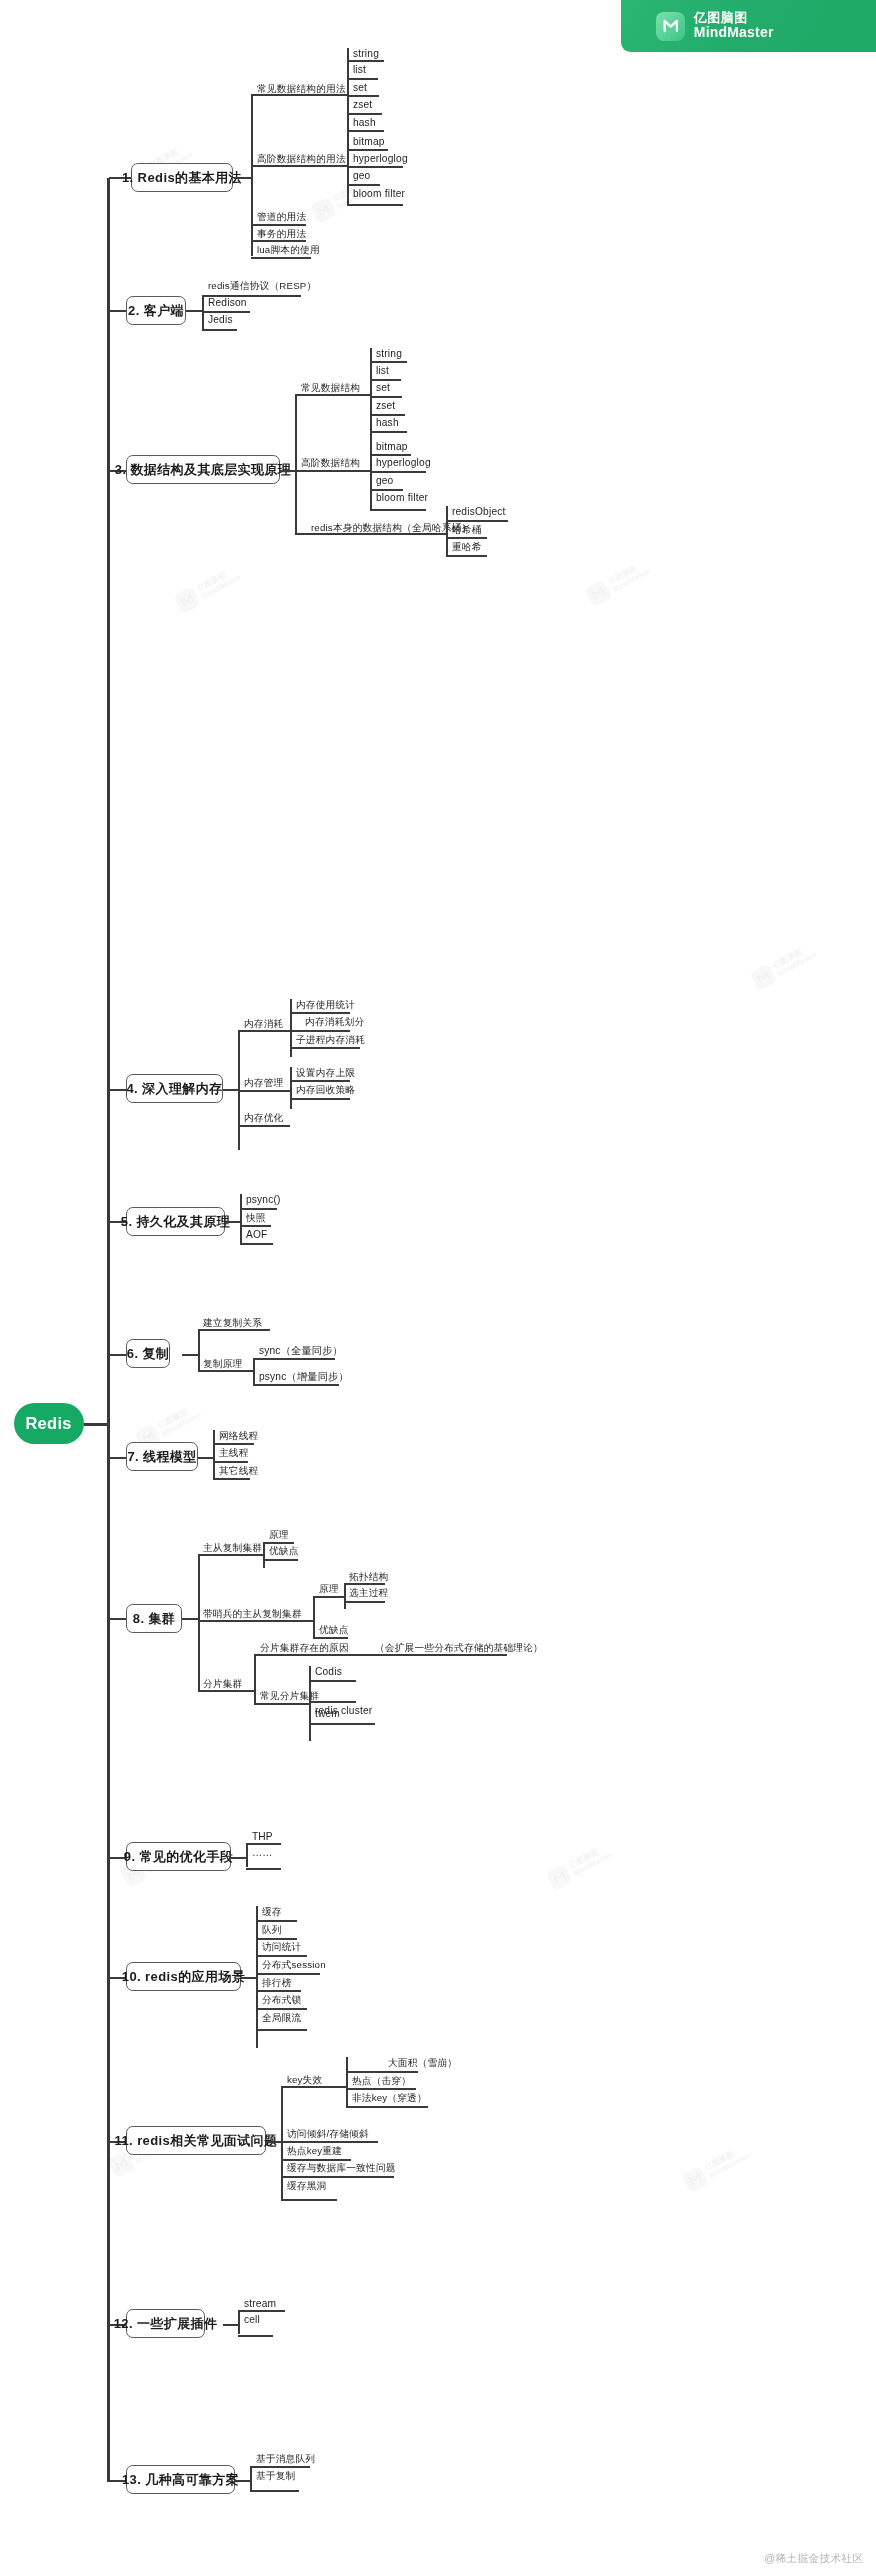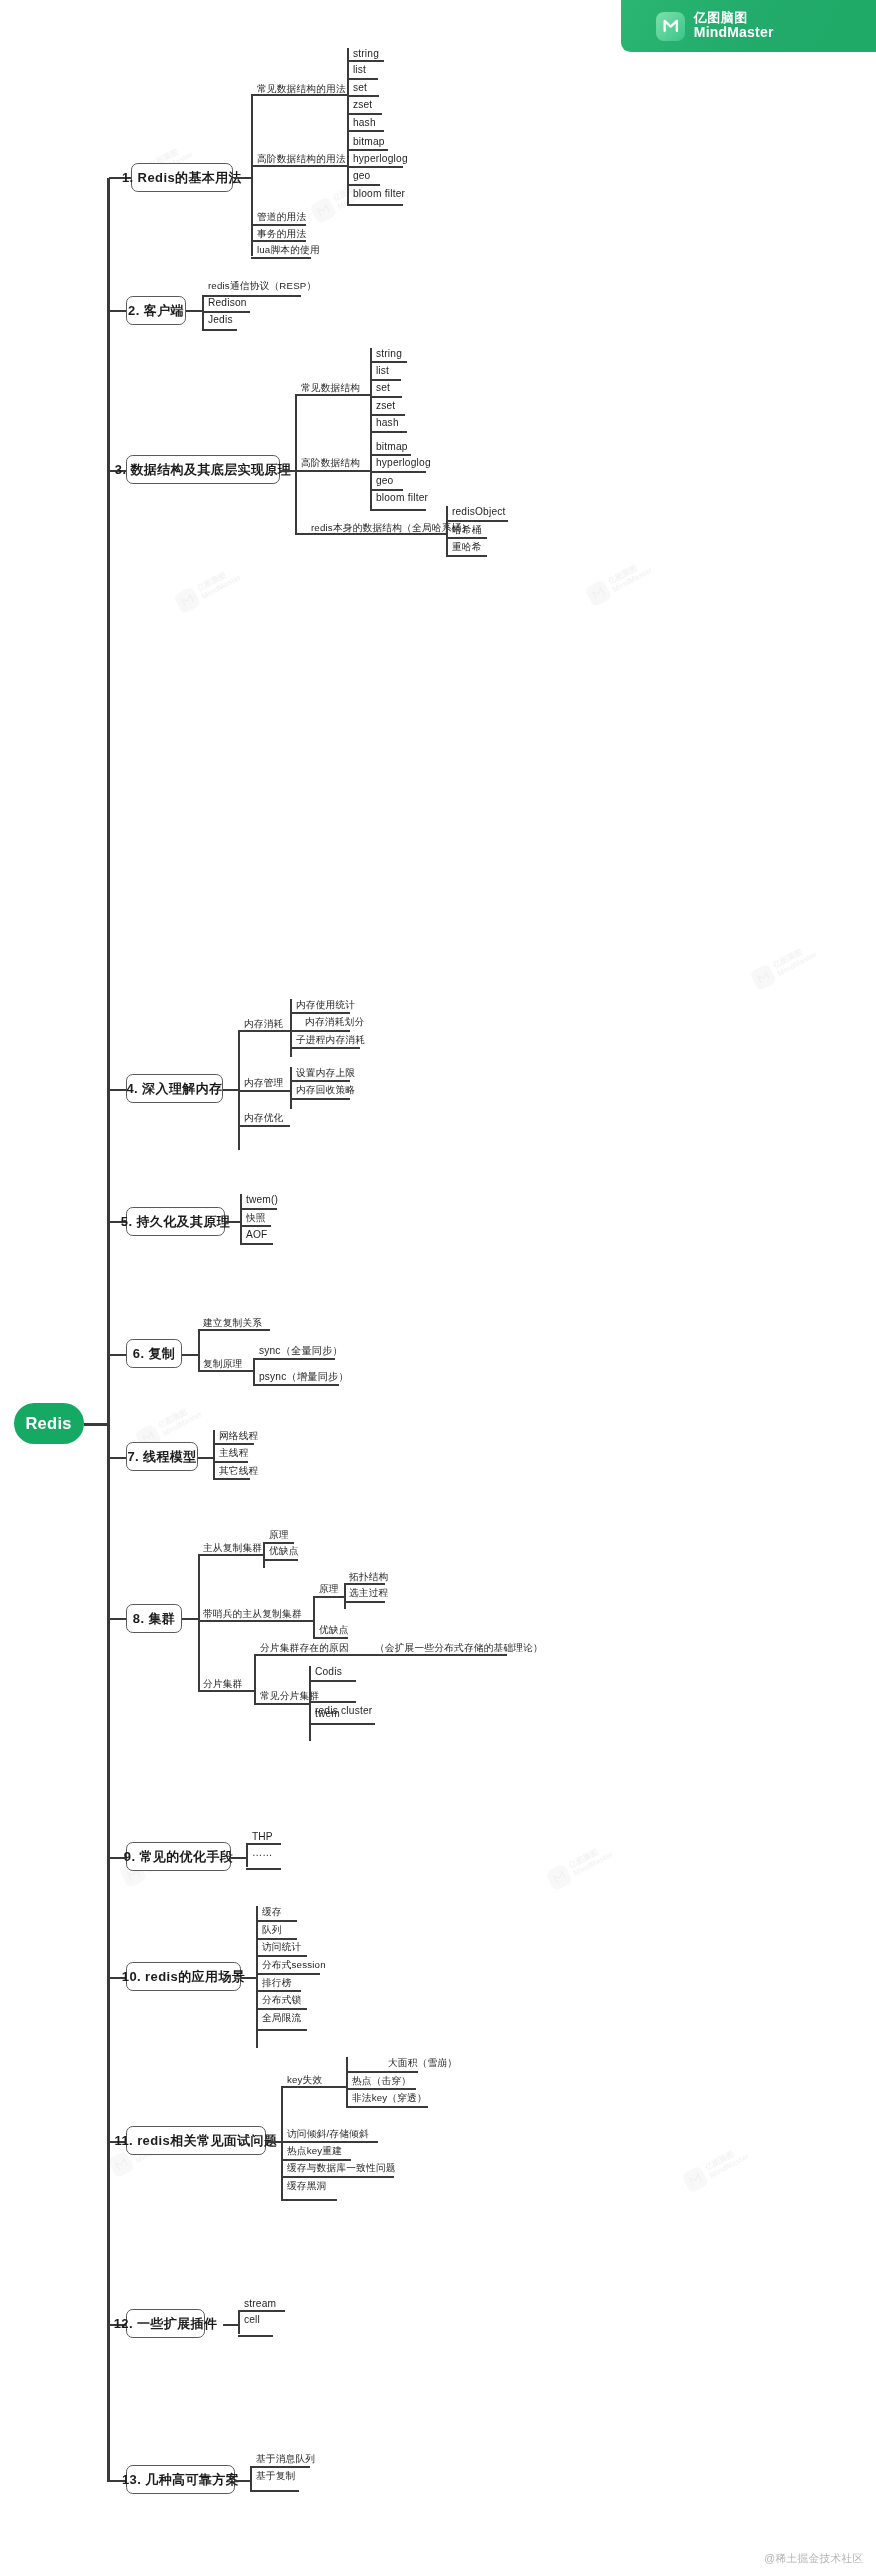--- a/index.html
+++ b/index.html
@@ -378,29 +378,29 @@
 
   <div class="lbl cn" style="left:241px; top:1112px;">内存优化</div>
   <div class="ln h" style="left:238px; top:1125px; width:52px;"></div>
 
   <div class="ln h" style="left:109px; top:1221px; width:17.5px;"></div>
   <div class="l1" style="left:126px; top:1207px; width:99px;">
     <span>5. 持久化及其原理</span>
   </div>
   <div class="ln h" style="left:225px; top:1221px; width:16.5px;"></div>
   <div class="ln v" style="left:240px; top:1194px; height:49px;"></div>
-  <div class="lbl" style="left:243px; top:1194px;">twem()</div>
+  <div class="lbl" style="left:243px; top:1194px;">psync()</div>
   <div class="ln h" style="left:240px; top:1208px; width:37px;"></div>
   <div class="lbl cn" style="left:243px; top:1212px;">快照</div>
   <div class="ln h" style="left:240px; top:1225px; width:31px;"></div>
   <div class="lbl" style="left:243px; top:1229px;">AOF</div>
   <div class="ln h" style="left:240px; top:1243px; width:33px;"></div>
 
   <div class="ln h" style="left:109px; top:1354px; width:17.5px;"></div>
-  <div class="l1" style="left:126px; top:1339px; width:56px;">
+  <div class="l1" style="left:126px; top:1339px; width:44px;">
     <span>6. 复制</span>
   </div>
   <div class="ln h" style="left:182px; top:1354px; width:16.5px;"></div>
   <div class="ln v" style="left:198px; top:1329px; height:41px;"></div>
   <div class="lbl cn" style="left:200px; top:1317px;">建立复制关系</div>
   <div class="ln h" style="left:198px; top:1329px; width:72px;"></div>
   <div class="lbl cn" style="left:200px; top:1358px;">复制原理</div>
   <div class="ln h" style="left:198px; top:1370px; width:56px;"></div>
   <div class="ln v" style="left:253px; top:1358px; height:26px;"></div>
   <div class="lbl" style="left:256px; top:1345px;">sync（全量同步）</div>

